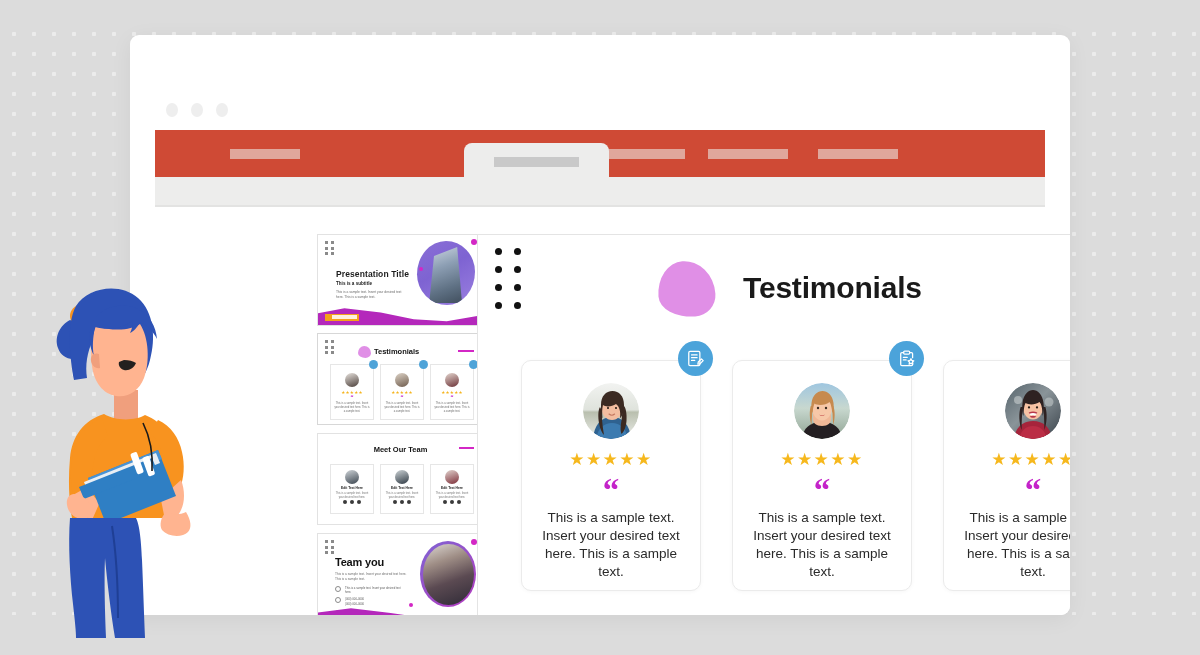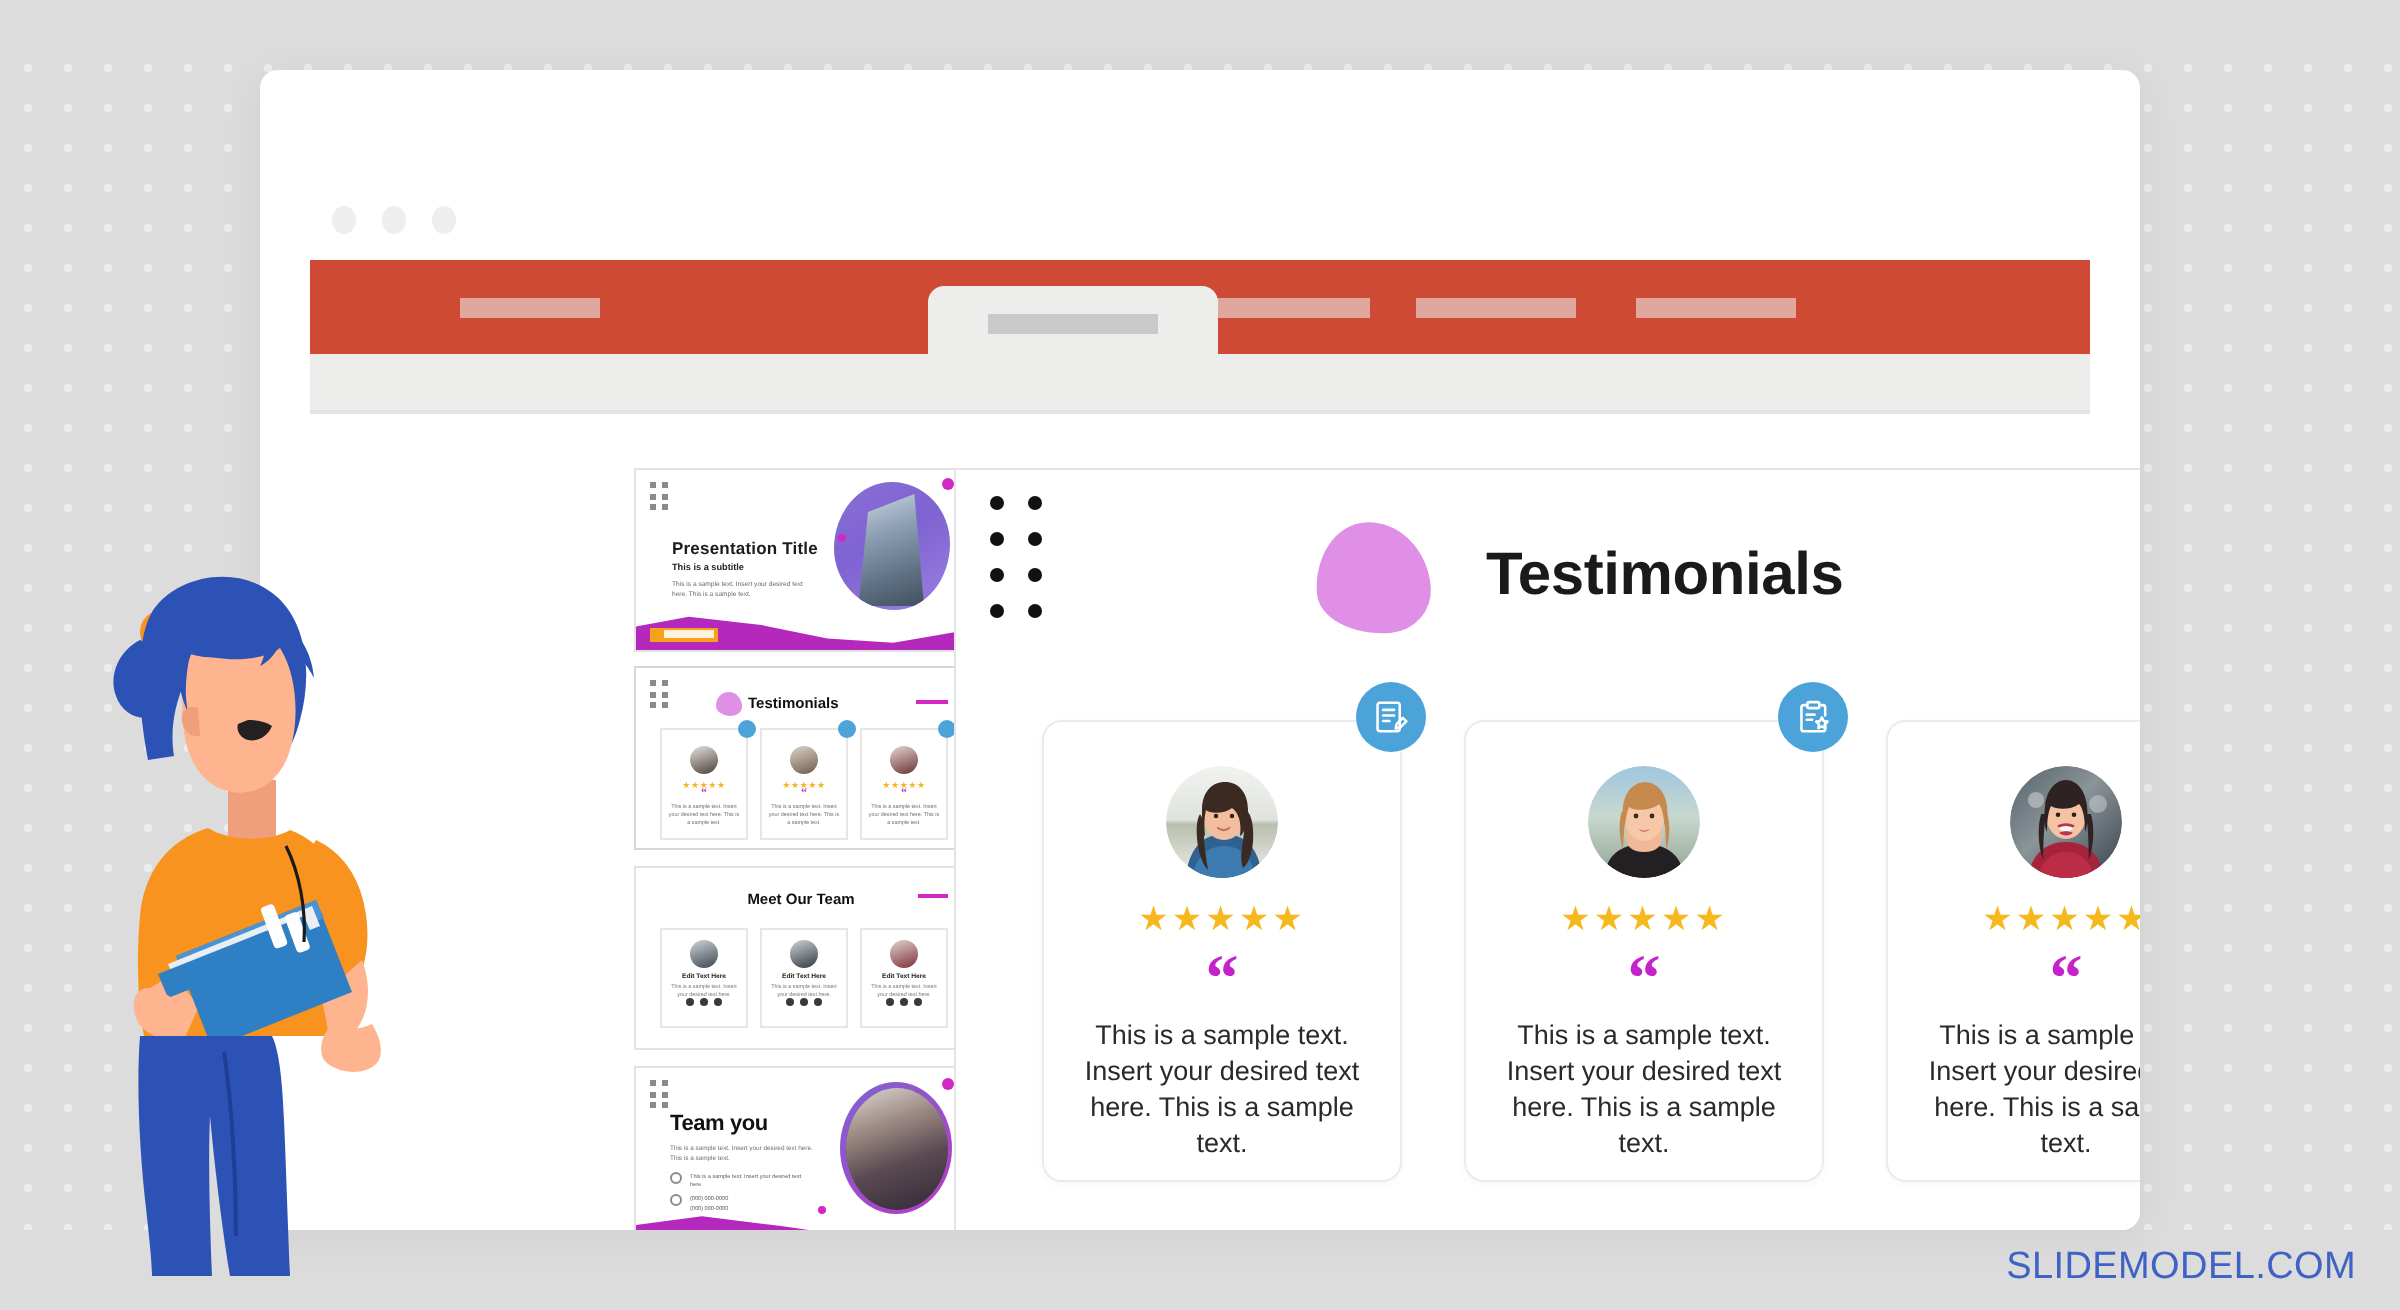--- a/index.html
+++ b/index.html
@@ -682,15 +682,14 @@
       <path d="M56 226c8 1 15 6 18 13 2 6-2 12-9 12-8 0-15-6-16-14-1-6 2-11 7-11z" fill="#ffb490"></path>
 
       <path d="M52 250c-2 26 0 60 3 86 2 18 3 28 3 34h30c-1-24-2-58-1-80 2 22 6 56 10 80h30c-1-22-2-56-3-78-1-24-3-36-6-42z" fill="#2d52b5"></path>
 
       <path d="M94 258c4 26 6 62 6 92" stroke="#1f3f95" stroke-width="2" fill="none"></path>
 
       <path d="M125 155c7 14 10 32 9 48" stroke="#1a1a1a" stroke-width="1.6" fill="none"></path>
     </svg>
   </div>
 
-  <div id="brand">SLIDEMODEL.COM</div>
 
 </div>
 
 </body></html>

